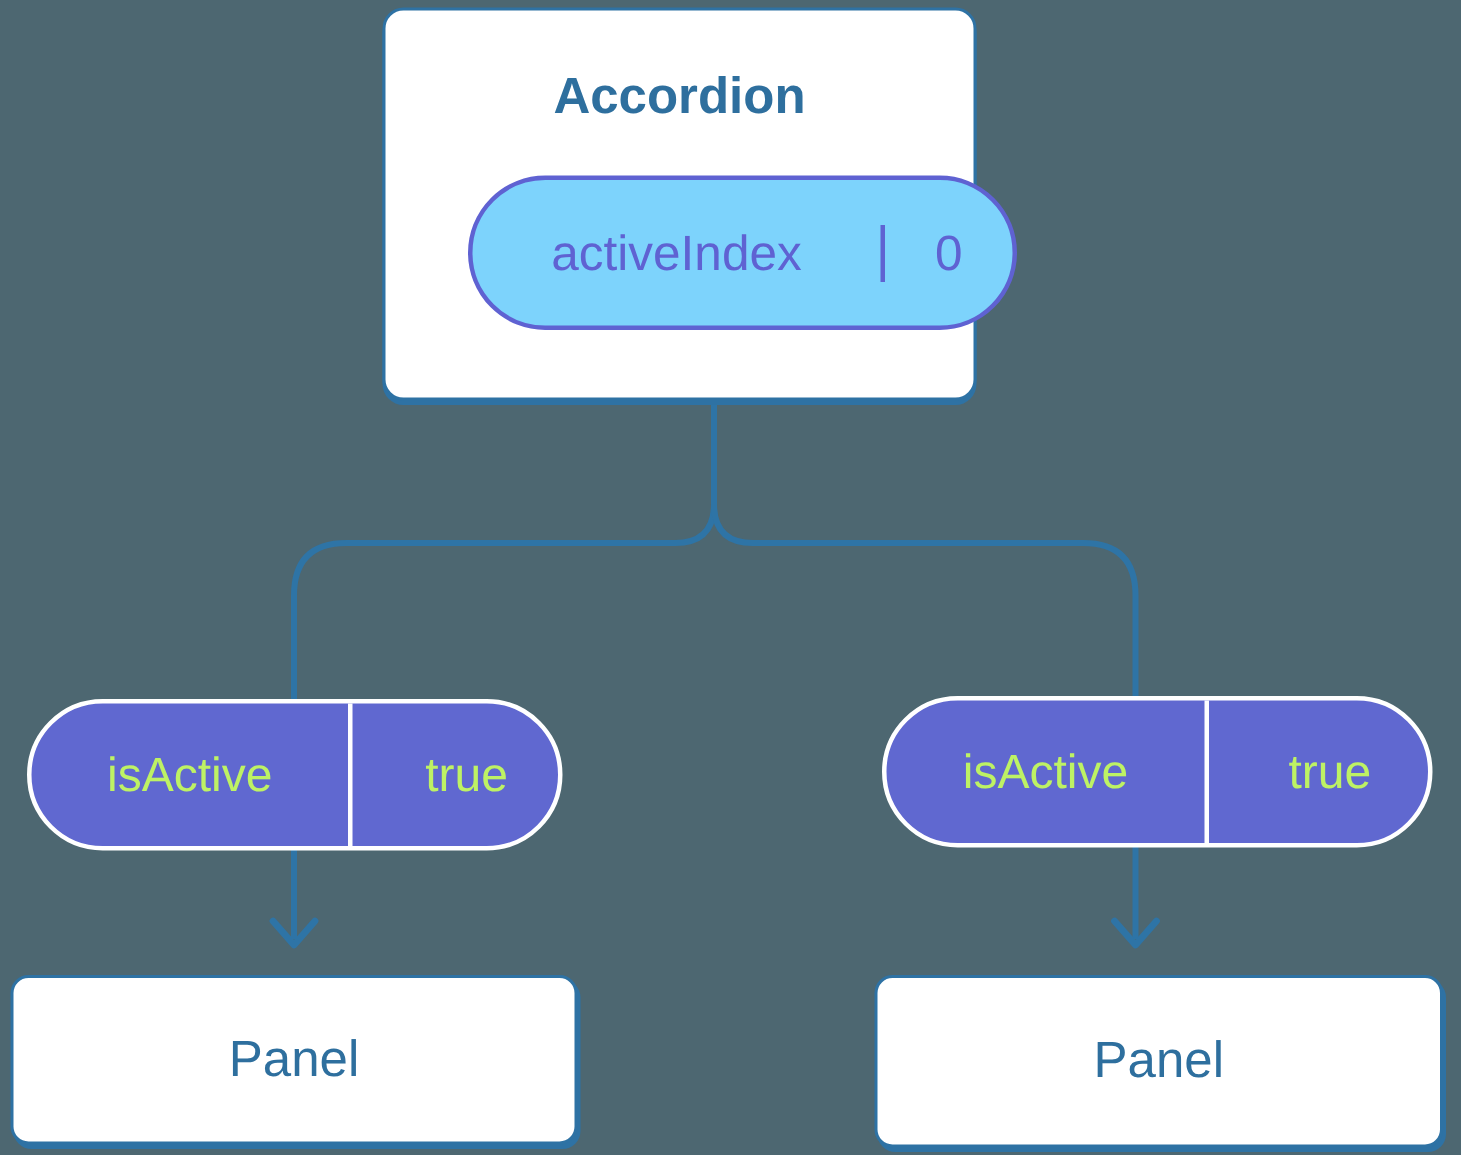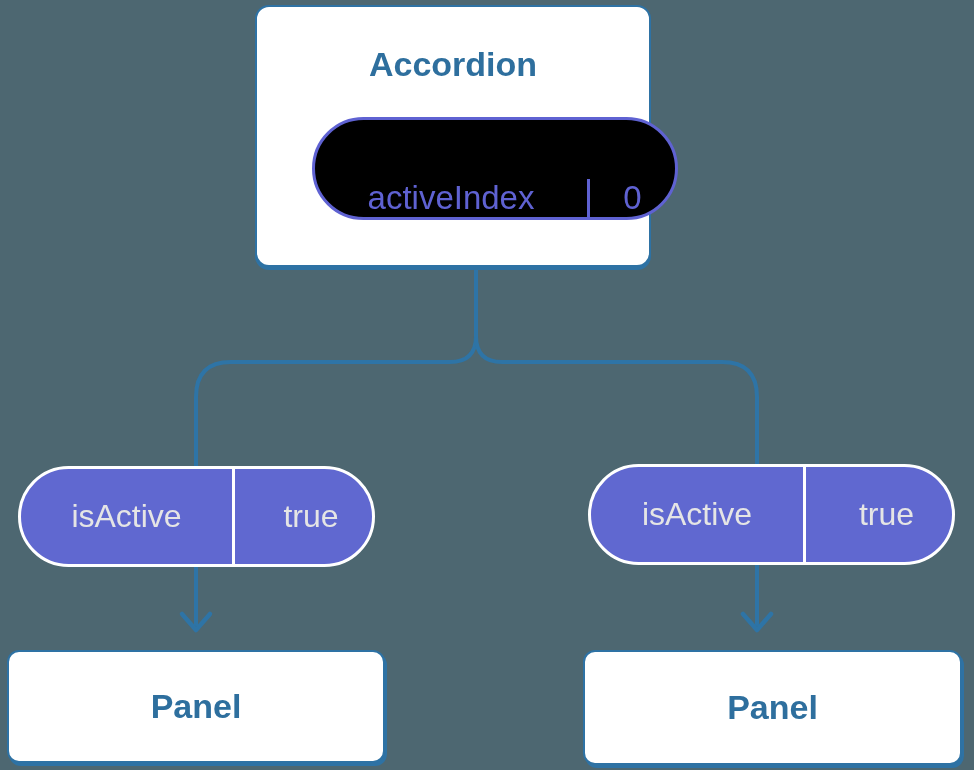--- a/index.html
+++ b/index.html
@@ -34,25 +34,25 @@
     text-align: center;
     font-size: 34px;
     font-weight: 600;
     color: #2e6f9e;
   }
   .state-pill {
     position: absolute;
     left: 55px; top: 110px;
     width: 366px; height: 103px;
     box-sizing: border-box;
-    background: #000000;
+    background: #7dd3fc;
     border: 3px solid #5f62d2;
     border-radius: 53px;
     display: flex;
-    align-items: flex-end;
+    align-items: center;
     color: #5f62d2;
     font-size: 33px;
   }
   .state-name {
     flex: 0 0 272px;
     display: flex;
     align-items: center;
     justify-content: center;
     border-right: 3px solid #5f62d2;
   }
@@ -64,21 +64,21 @@
   }
   .prop-pill {
     position: absolute;
     height: 101px;
     box-sizing: border-box;
     background: #6068d0;
     border: 3px solid #ffffff;
     border-radius: 53px;
     display: flex;
     align-items: stretch;
-    color: #e5e5e5;
+    color: #bef264;
     font-size: 32px;
     z-index: 2;
   }
   .prop-pill.p-left  { left: 18px;  top: 466px; width: 357px; }
   .prop-pill.p-right { left: 588px; top: 464px; width: 367px; }
   .prop-name {
     flex: 0 0 211px;
     display: flex;
     align-items: center;
     justify-content: center;
@@ -98,21 +98,21 @@
     height: 113px;
     box-sizing: border-box;
     background: #ffffff;
     border: 2px solid #2e72a4;
     border-radius: 12px;
     box-shadow: 2px 3px 0 #2e72a4;
     display: flex;
     align-items: center;
     justify-content: center;
     font-size: 34px;
-    font-weight: 700;
+    font-weight: 400;
     color: #2e6f9e;
     z-index: 2;
   }
   .panel-card.p-left  { left: 7px;   width: 378px; }
   .panel-card.p-right { left: 583px; width: 379px; height: 115px; }
 </style>
 </head>
 <body>
 
 <div class="canvas">

